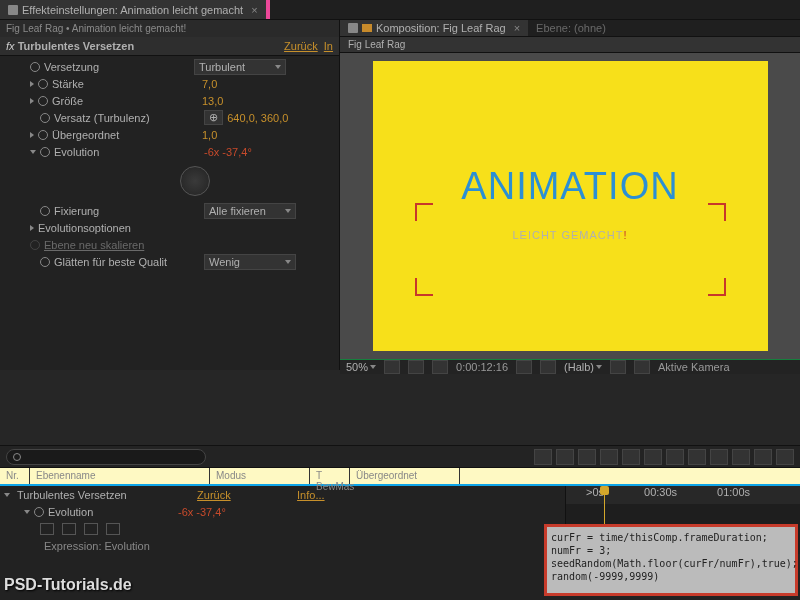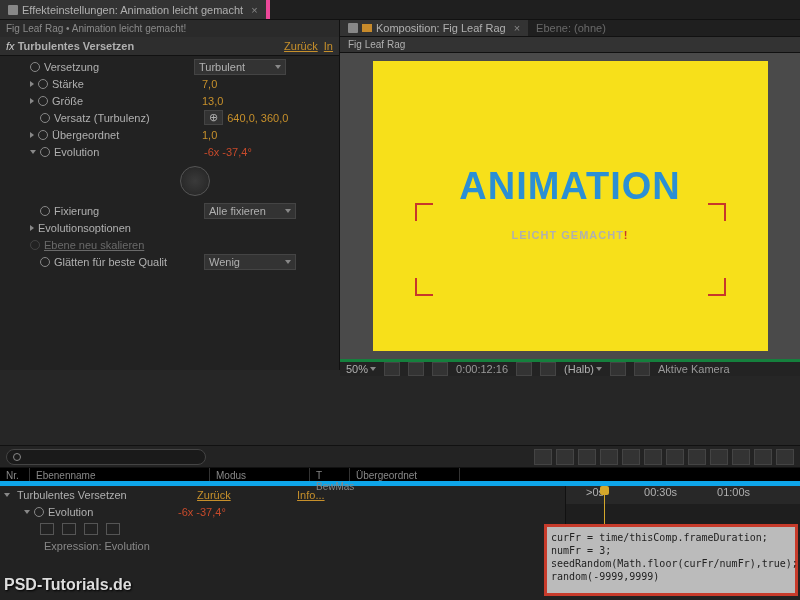--- a/index.html
+++ b/index.html
@@ -32,38 +32,38 @@
 .dial-wrap{padding:6px 0 6px 180px}
 .dial{width:30px;height:30px;border:1px solid #555;border-radius:50%;background:radial-gradient(#3a3a3a,#222)}
 .right-panel{flex:1;display:flex;flex-direction:column;background:#1a1a1a}
 .comp-tabs{display:flex;height:20px;background:#1f1f1f;border-bottom:1px solid #111}
 .comp-tab{display:flex;align-items:center;padding:2px 8px;gap:4px}
 .comp-tab.active{background:#333}
 .folder-ico{width:10px;height:8px;background:#c78a2b;display:inline-block}
 .sub-tab{padding:2px 8px;background:#333;border-bottom:1px solid #111;font-size:10px}
 .viewer{flex:1;display:flex;align-items:center;justify-content:center;background:#4a4a4a;padding:8px}
 .canvas{width:395px;height:290px;background:#f7e01a;display:flex;flex-direction:column;align-items:center;justify-content:center;position:relative}
-.text-line{font-family:'Arial Black',sans-serif;font-weight:700;font-size:38px;color:#2b8fd4;letter-spacing:1px;line-height:1;font-stretch:condensed}
+.text-line{font-family:'Arial Black',sans-serif;font-weight:400;font-size:38px;color:#2b8fd4;letter-spacing:1px;line-height:1;font-stretch:condensed}
 .text-line.l1{margin-bottom:2px}
 .exc{color:#c7372b}
 .corner{position:absolute;width:18px;height:18px;border:2px solid #c7372b}
 .corner.tl{top:142px;left:42px;border-right:none;border-bottom:none}
 .corner.tr{top:142px;right:42px;border-left:none;border-bottom:none}
 .corner.bl{bottom:55px;left:42px;border-right:none;border-top:none}
 .corner.br{bottom:55px;right:42px;border-left:none;border-top:none}
-.viewer-footer{height:20px;background:#232323;display:flex;align-items:center;padding:0 6px;gap:8px;border-top:3px solid #15803d}
+.viewer-footer{height:20px;background:#232323;display:flex;align-items:center;padding:0 6px;gap:8px;border-top:1px solid #15803d}
 .vf-item{display:flex;align-items:center;gap:2px;color:#999}
 .vf-btn{width:16px;height:14px;background:#333;border:1px solid #444}
 .timeline{position:absolute;left:0;right:0;bottom:0;height:155px;background:#222;border-top:1px solid #111}
 .tl-toolbar{height:22px;background:#232323;display:flex;align-items:center;justify-content:space-between;padding:0 6px;border-bottom:1px solid #111}
 .search{width:200px;height:16px;background:#1a1a1a;border:1px solid #444;border-radius:8px;display:flex;align-items:center;padding:0 6px}
 .mag{width:8px;height:8px;border:1px solid #888;border-radius:50%;display:inline-block;margin-right:4px}
 .tl-tools{display:flex;gap:4px}
 .tool-btn{width:18px;height:16px;background:#333;border:1px solid #444}
-.tl-header{height:18px;background:#000000;display:flex;border-bottom:5px solid #0ea5e9}
+.tl-header{height:18px;background:#fef9c3;display:flex;border-bottom:2px solid #0ea5e9}
 .tl-header div{padding:2px 6px;font-size:10px;color:#888;border-right:1px solid #333}
 .col-nr{width:30px}
 .col-name{width:180px}
 .col-mode{width:100px}
 .col-tm{width:40px}
 .col-par{width:110px}
 .tl-body{display:flex}
 .tl-left{width:565px}
 .tl-row{display:flex;align-items:center;height:17px;padding-left:4px}
 .tl-prop{padding-left:24px}

